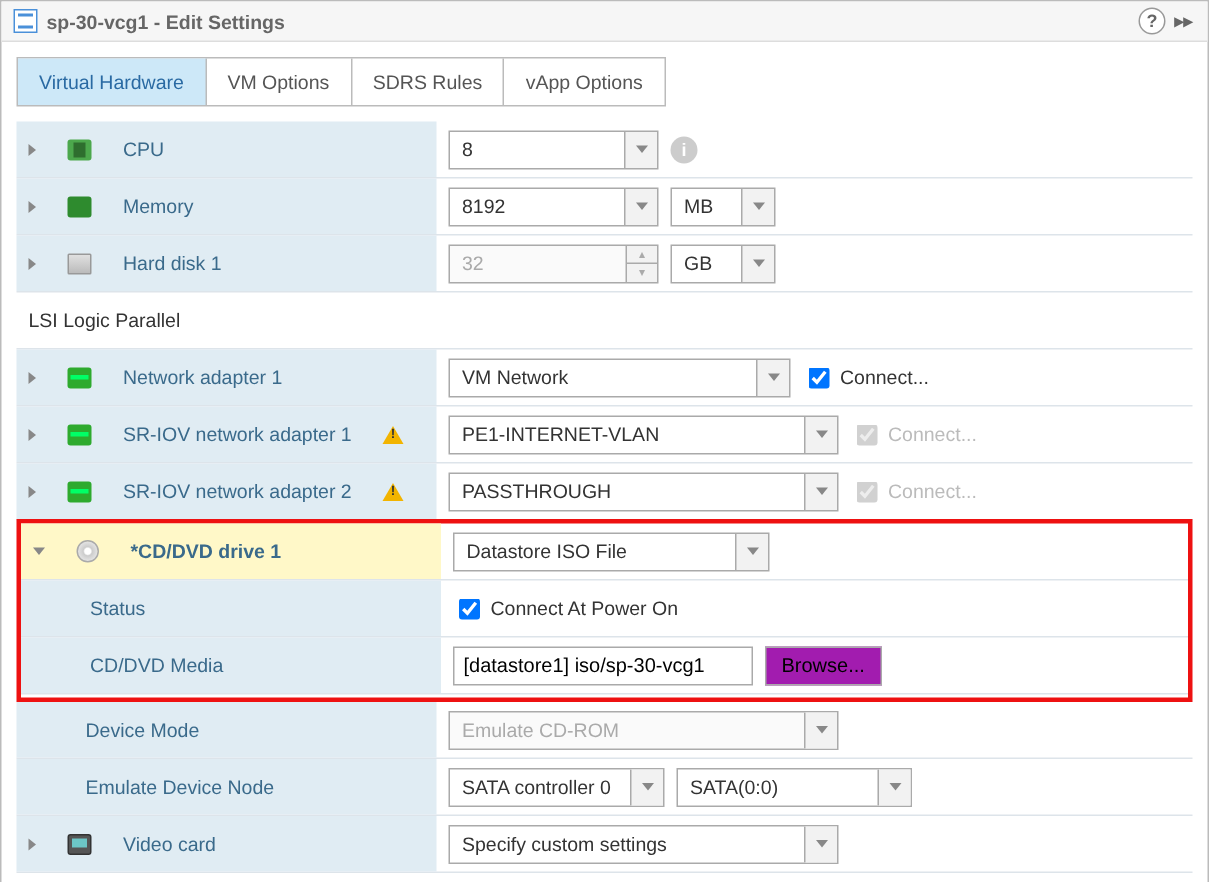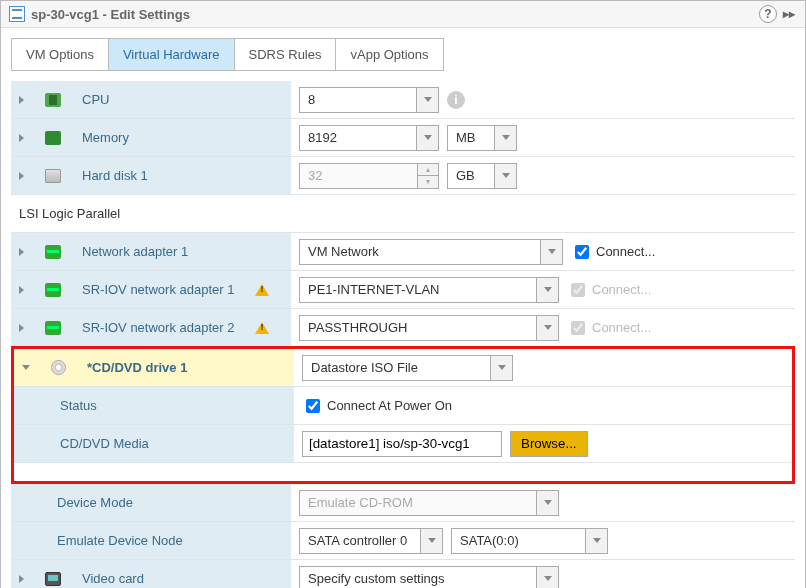--- a/index.html
+++ b/index.html
@@ -70,23 +70,23 @@
   .combo .val { padding: 0 8px; flex:1; }
   .combo .btn { width:22px; height:100%; border-left:1px solid #aaa; display:flex; align-items:center; justify-content:center; background:#f2f2f2; }
   .spinner { display:flex; flex-direction:column; border-left:1px solid #aaa; }
   .spinner span { width:20px; height:12px; background:#f2f2f2; font-size:8px; text-align:center; line-height:12px; }
   .spinner span:first-child { border-bottom:1px solid #aaa; }
   .info-circle { width:18px;height:18px;border-radius:50%;background:#ccc;color:#fff;display:inline-flex;align-items:center;justify-content:center;font-weight:bold;font-size:12px; }
   .chk { display:flex; align-items:center; gap:4px; color:#333; }
   .chk.disabled { color:#bbb; }
   input[type=checkbox]{ width:14px;height:14px; }
   .txt { border:1px solid #aaa; height:26px; padding:0 6px; width:200px; }
-  .browse { height:26px; border:1px solid #aaa; background:#eab308; padding:0 10px; }
+  .browse { height:26px; border:1px solid #aaa; background:#a21caf; padding:0 10px; }
   .highlight-box {
-    border:3px solid #e11; margin-top:-1px; padding-bottom:18px;
+    border:3px solid #e11; margin-top:-1px; padding-bottom:2px;
   }
   .vm-icon {
     width:16px;height:16px; border:1px solid #4a90d9; display:inline-block; position:relative; background:#fff;
   }
   .vm-icon::before { content:""; position:absolute; top:2px;left:2px;right:2px;height:2px;background:#4a90d9; }
   .vm-icon::after { content:""; position:absolute; bottom:2px;left:2px;right:2px;height:2px;background:#4a90d9; }
 </style>
 </head>
 <body>
 
@@ -97,22 +97,22 @@
     <span>sp-30-vcg1 - Edit Settings</span>
     <div class="right">
       <span class="help-circle">?</span>
       <span class="doc-forward">▸▸</span>
     </div>
   </div>
 
   <div class="body">
 
     <div class="tabbar">
+      <div class="tab active">Virtual Hardware</div>
       <div class="tab">VM Options</div>
-      <div class="tab active">Virtual Hardware</div>
       <div class="tab">SDRS Rules</div>
       <div class="tab">vApp Options</div>
     </div>
 
     <div class="grid">
 
       <div class="row">
         <div class="label">
           <span class="tri"></span>
           <span class="ico cpu"></span>
@@ -180,21 +180,21 @@
         </div>
       </div>
 
       <div class="row">
         <div class="label">
           <span class="tri"></span>
           <span class="ico nic"></span>
           <span>Network adapter 1</span>
         </div>
         <div class="value">
-          <div class="combo" style="width:264px">
+          <div class="combo" style="width:228px">
             <span class="val">VM Network</span>
             <span class="btn">
                 <span class="tri down"></span>
               </span>
           </div>
           <label class="chk">
             <input type="checkbox" checked="" style="">
             <span>Connect...</span>
           </label>
         </div>

